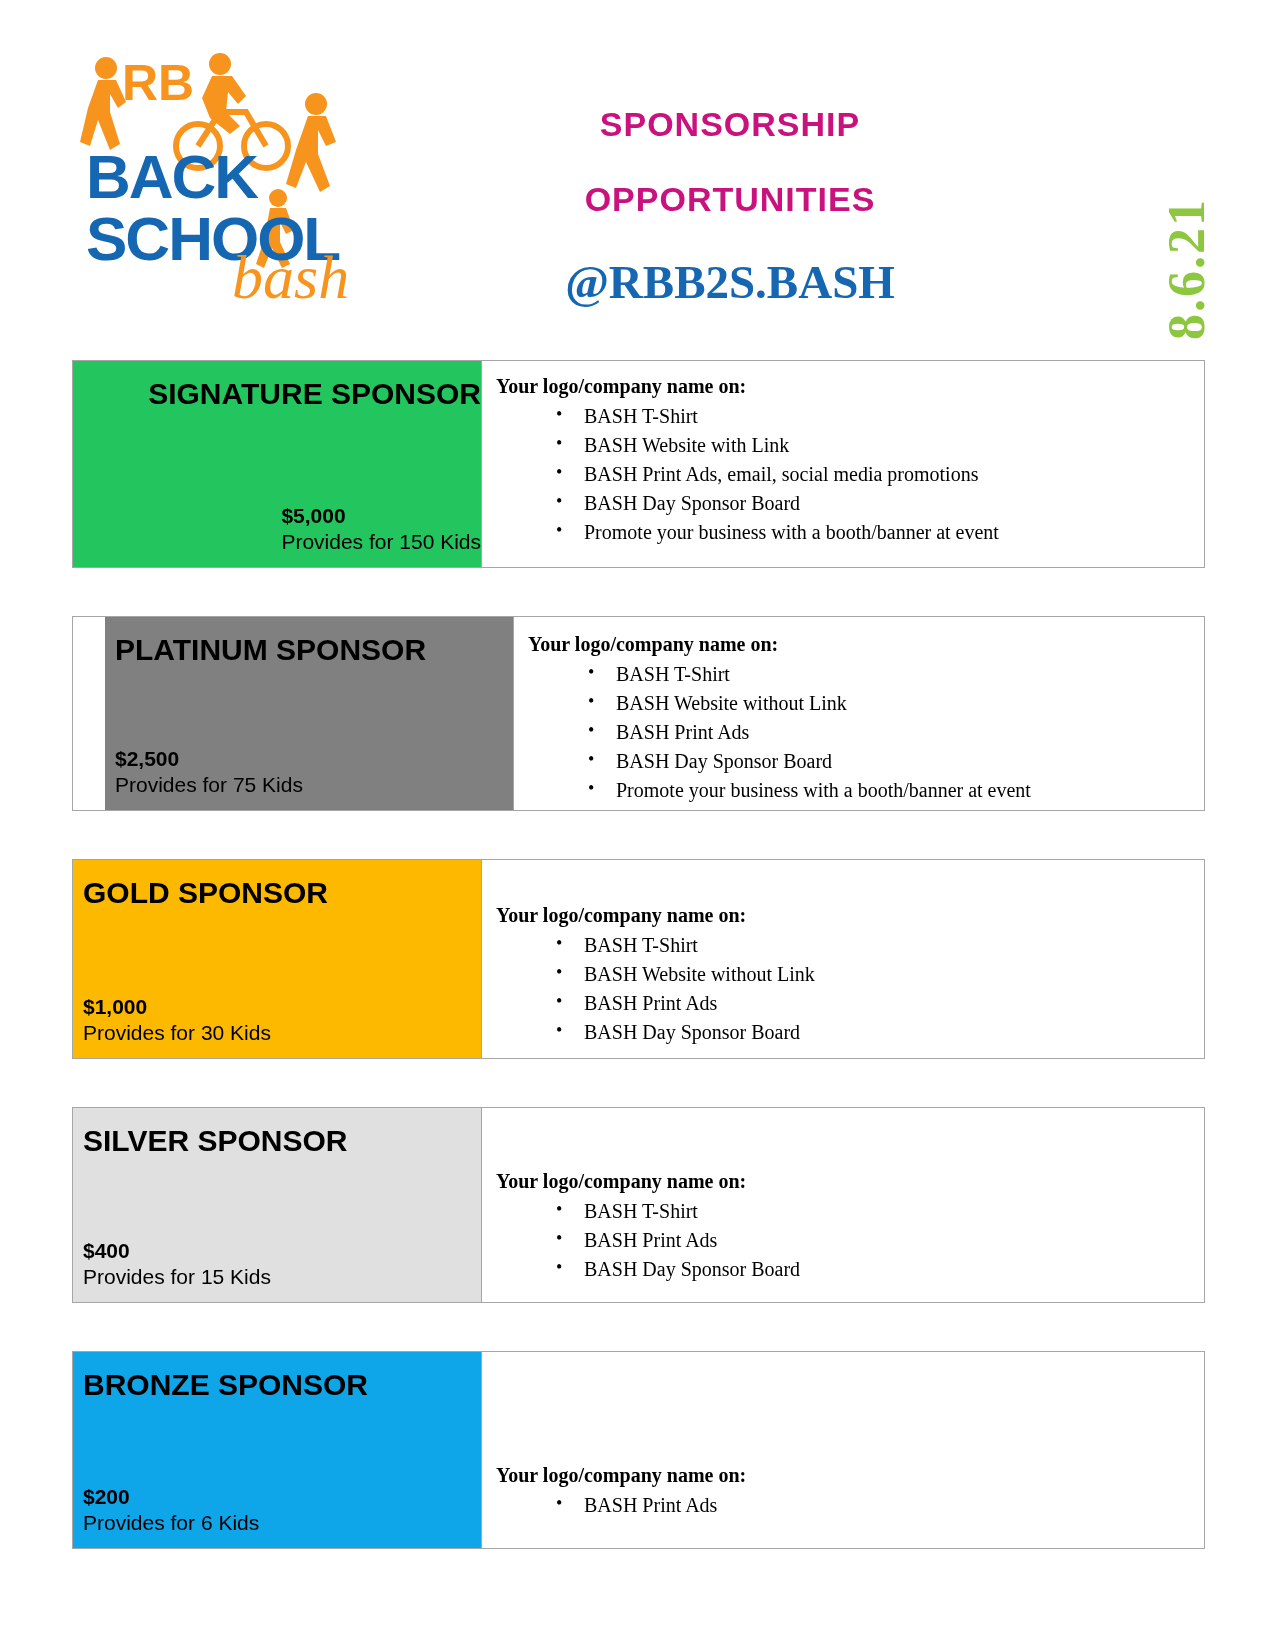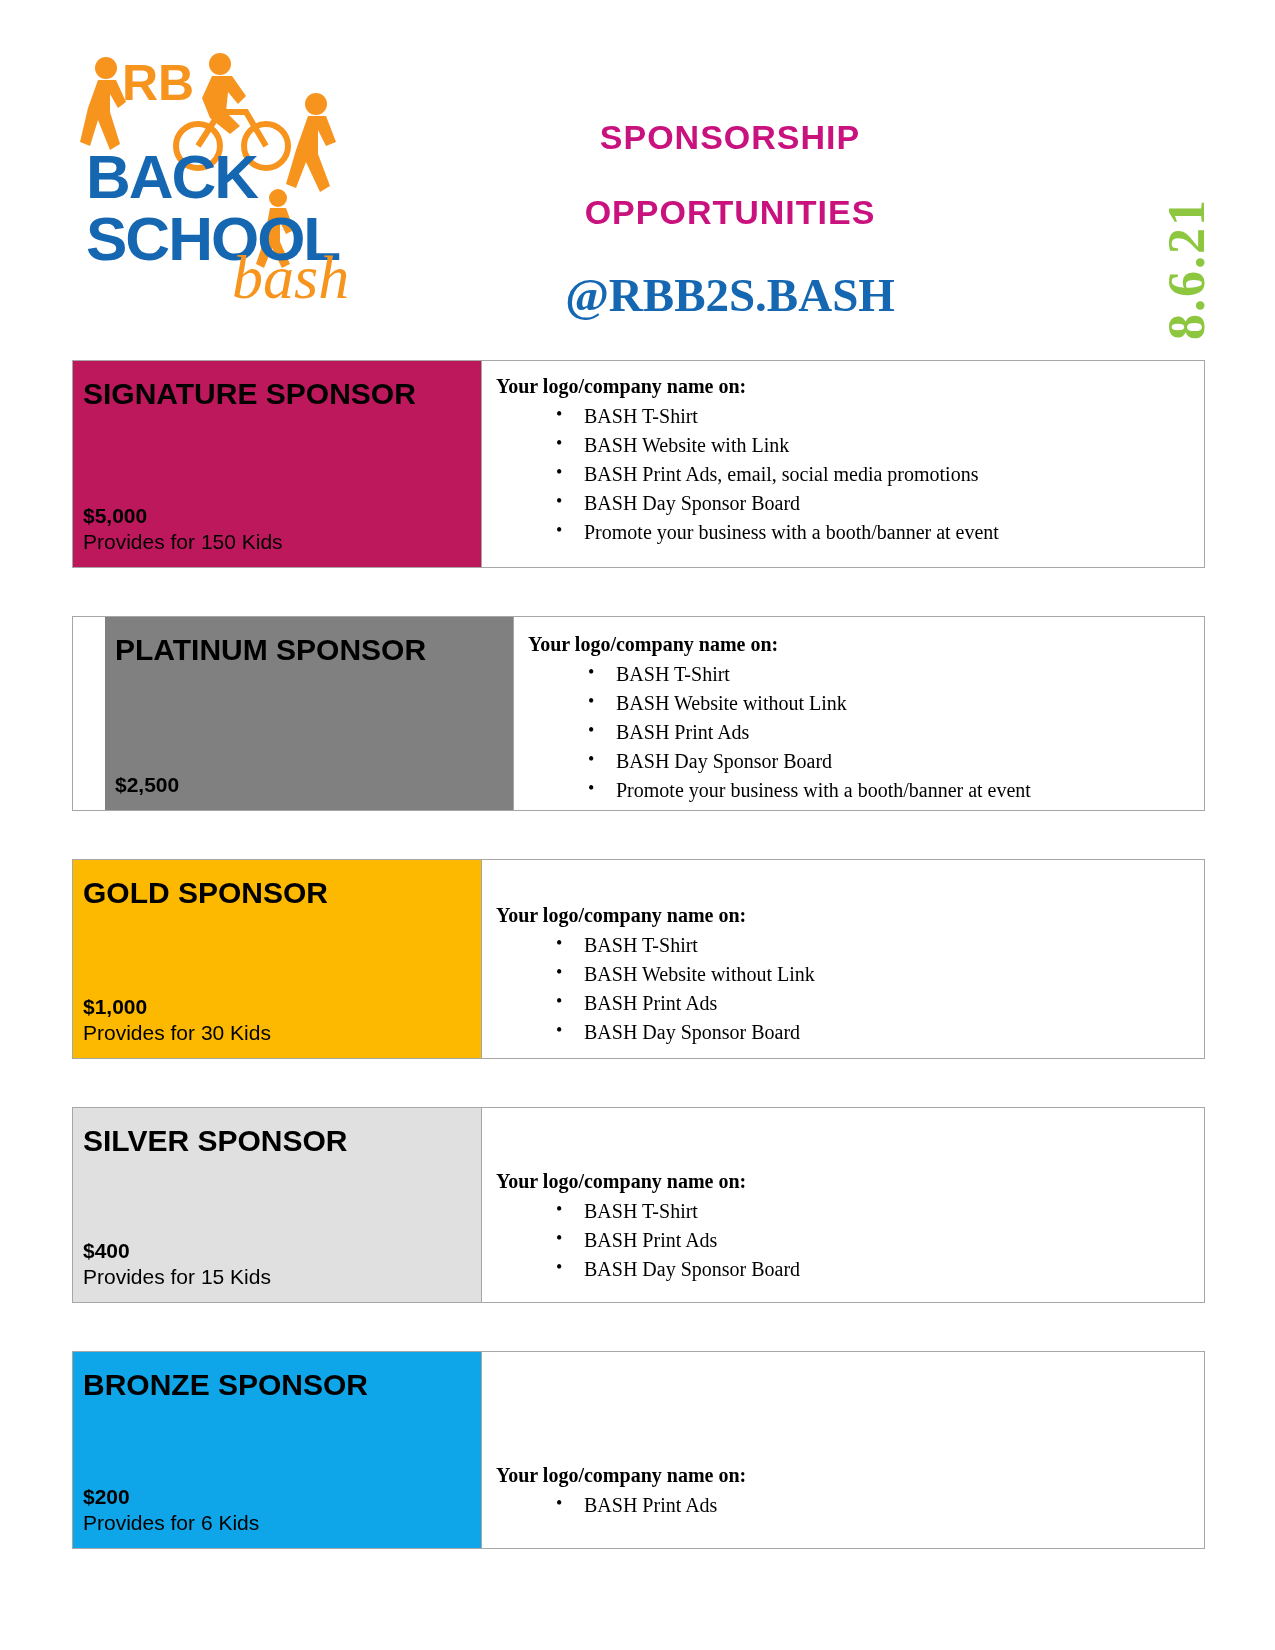--- a/index.html
+++ b/index.html
@@ -27,21 +27,21 @@
     left: 70px;
     top: 46px;
     width: 340px;
     height: 280px;
   }
   .logo-svg { display: block; }
 
   .title-block {
     position: absolute;
     left: 420px;
-    top: 118px;
+    top: 105px;
     width: 620px;
     text-align: center;
   }
   .title-line {
     font-family: "Liberation Sans", sans-serif;
     font-weight: bold;
     font-size: 34px;
     letter-spacing: 1px;
     color: #c9127e;
     margin-bottom: 36px;
@@ -208,21 +208,21 @@
   </div>
 
   <div class="date-block">
     <div class="date-text">8.6.21</div>
   </div>
 </div>
 
 <div class="tiers">
 
   <div class="tier tier-signature">
-    <div class="tier-left" style="background:#be185d;">
+    <div class="tier-left" style="background:#22c55e;align-items:flex-end;">
       <div class="tier-name">SIGNATURE SPONSOR</div>
       <div class="tier-price-wrap">
         <div class="tier-price">$5,000</div>
         <div class="tier-kids">Provides for 150 Kids</div>
       </div>
     </div>
     <div class="tier-right">
       <div class="benefits-head">Your logo/company name on:</div>
       <ul class="benefit-list">
         <li>BASH T-Shirt</li>
@@ -232,20 +232,21 @@
         <li>Promote your business with a booth/banner at event</li>
       </ul>
     </div>
   </div>
 
   <div class="tier tier-platinum">
     <div class="tier-left" style="background:#808080;">
       <div class="tier-name">PLATINUM SPONSOR</div>
       <div class="tier-price-wrap">
         <div class="tier-price">$2,500</div>
+        <div class="tier-kids">Provides for 75 Kids</div>
       </div>
     </div>
     <div class="tier-right">
       <div class="benefits-head">Your logo/company name on:</div>
       <ul class="benefit-list">
         <li>BASH T-Shirt</li>
         <li>BASH Website without Link</li>
         <li>BASH Print Ads</li>
         <li>BASH Day Sponsor Board</li>
         <li>Promote your business with a booth/banner at event</li>

